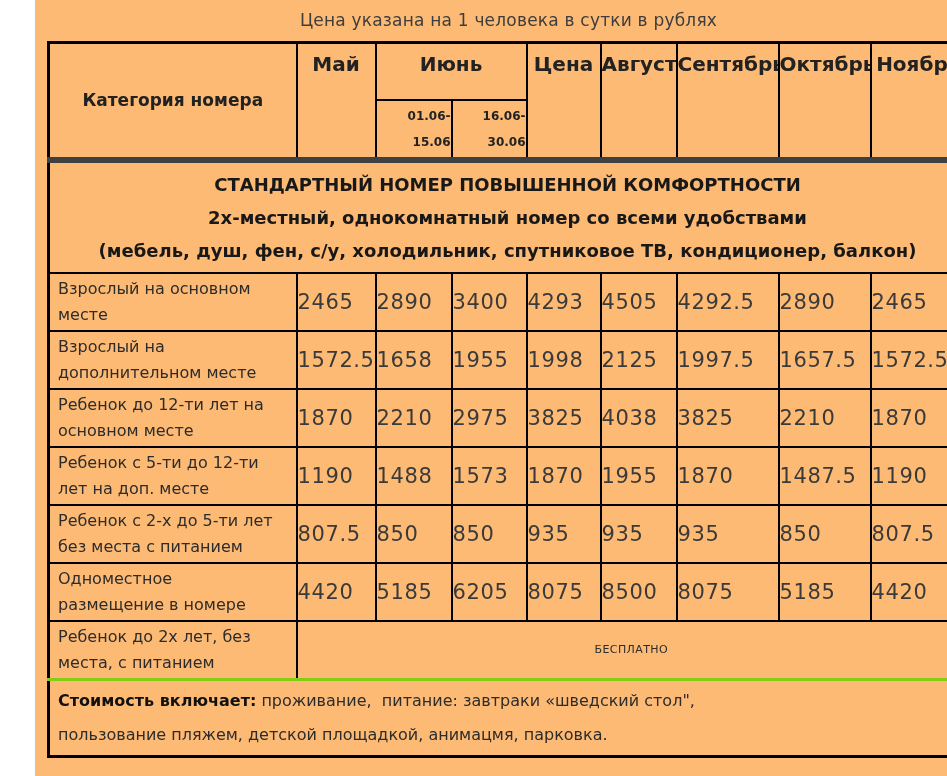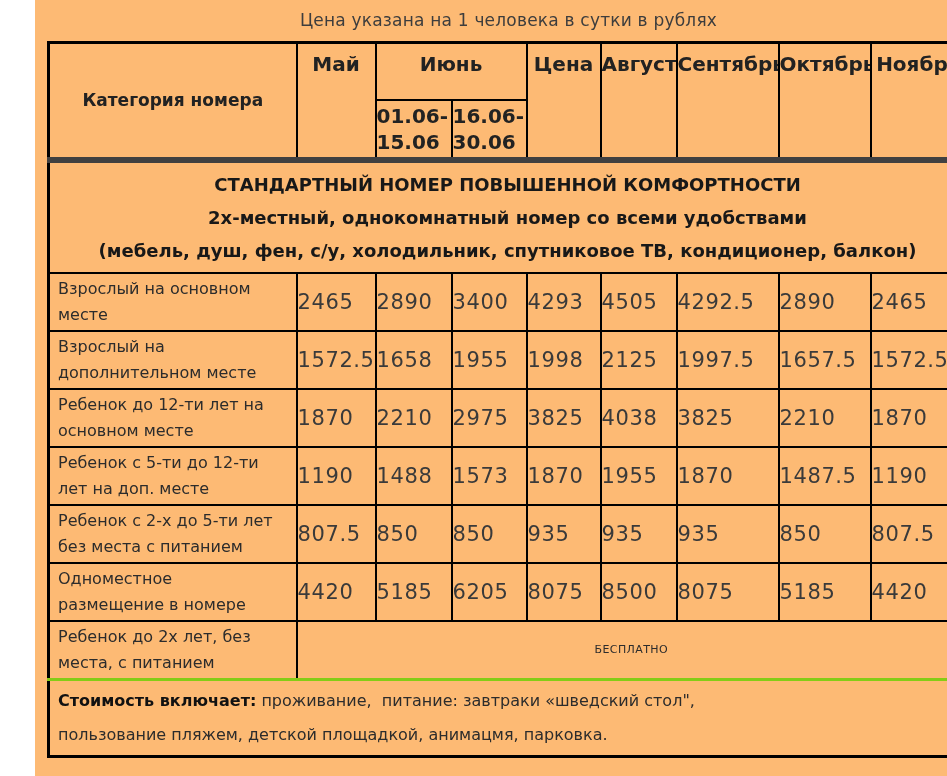--- a/index.html
+++ b/index.html
@@ -48,22 +48,22 @@
   th.month-header {
     vertical-align: top;
     padding-top: 8px;
     text-align: center;
     font-size: 20px;
     font-weight: bold;
     color: #222;
   }
   th.period-header {
     vertical-align: middle;
-    text-align: left;
-    font-size: 20px;
+    text-align: right;
+    font-size: 12px;
     font-weight: bold;
     color: #222;
     white-space: pre-line;
     line-height: 26px;
   }
   tr.section-row td {
     height: 113px;
     border-top: 6px solid #404040;
     text-align: center;
     vertical-align: middle;

